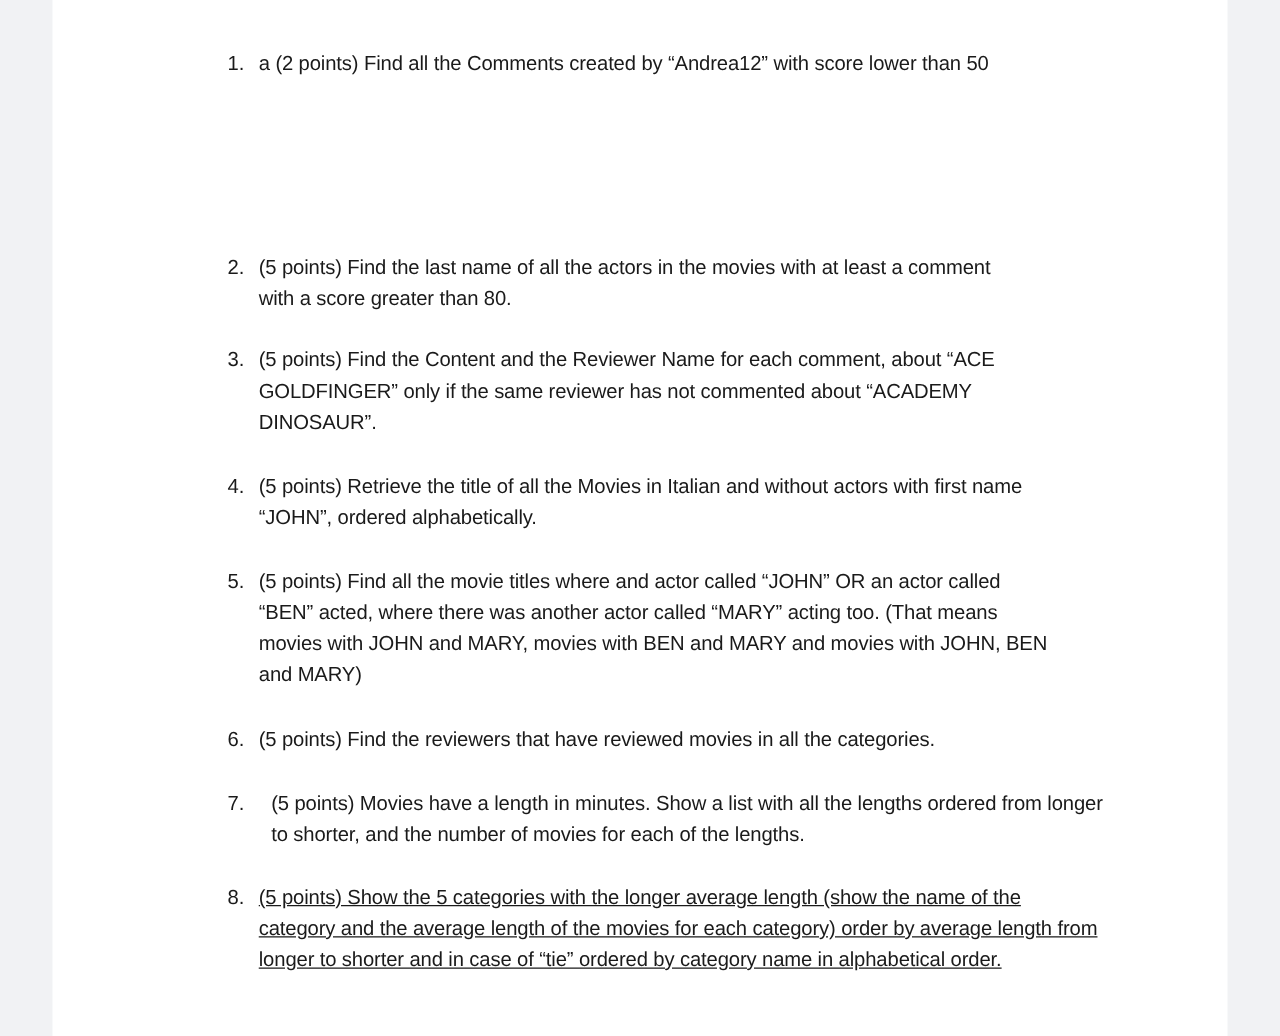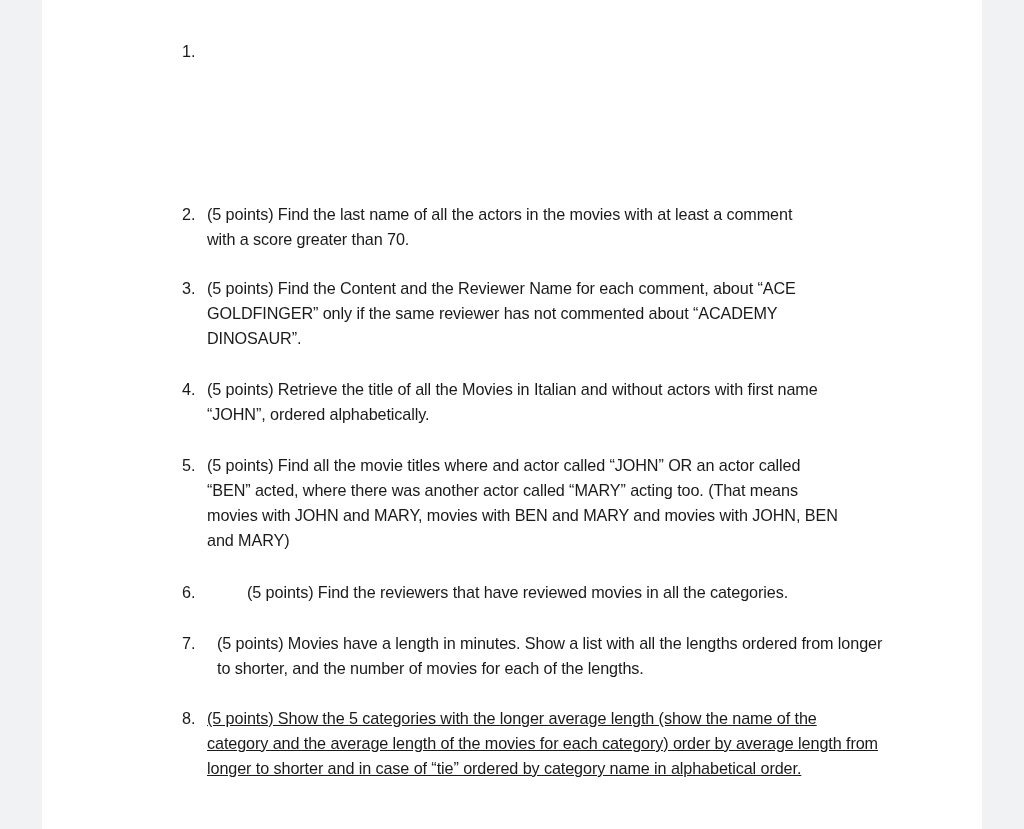--- a/index.html
+++ b/index.html
@@ -57,27 +57,28 @@
   </style>
 </head>
 <body>
 
 <div class="page">
   <div class="content">
 
     <div class="item" style="top:39px;">
       <span class="num">1.</span>
       <div class="body" style="width:660px;">
+        <p class="para">a (2 points)  Find all the Comments created by “Andrea12” with score lower than 50</p>
       </div>
     </div>
 
     <div class="item" style="top:202px;">
       <span class="num">2.</span>
       <div class="body" style="width:600px;">
-        <p class="para">(5 points) Find the last name of all the actors in the movies with at least a comment with a score greater than 70.</p>
+        <p class="para">(5 points) Find the last name of all the actors in the movies with at least a comment with a score greater than 80.</p>
       </div>
     </div>
 
     <div class="item" style="top:276px;">
       <span class="num">3.</span>
       <div class="body" style="width:640px;">
         <p class="para">(5 points) Find the Content and the Reviewer Name for each comment, about “ACE GOLDFINGER” only if the same reviewer has not commented about “ACADEMY DINOSAUR”.</p>
       </div>
     </div>
 
@@ -90,21 +91,21 @@
 
     <div class="item" style="top:453px;">
       <span class="num">5.</span>
       <div class="body" style="width:640px;">
         <p class="para">(5 points) Find all the movie titles where and actor called “JOHN” OR an actor called “BEN” acted, where there was another actor called “MARY” acting too. (That means movies with JOHN and MARY, movies with BEN and MARY and movies with JOHN, BEN and MARY)</p>
       </div>
     </div>
 
     <div class="item" style="top:580px;">
       <span class="num">6.</span>
-      <div class="body" style="width:680px;margin-left:40px;">
+      <div class="body" style="width:680px;">
         <p class="para">(5 points) Find the reviewers that have reviewed movies in all the categories.</p>
       </div>
     </div>
 
     <div class="item" style="top:631px;">
       <span class="num">7.</span>
       <div class="body" style="width:680px;margin-left:10px;">
         <p class="para">(5 points) Movies have a length in minutes. Show a list with all the lengths ordered from longer to shorter, and the number of movies for each of the lengths.</p>
       </div>
     </div>

